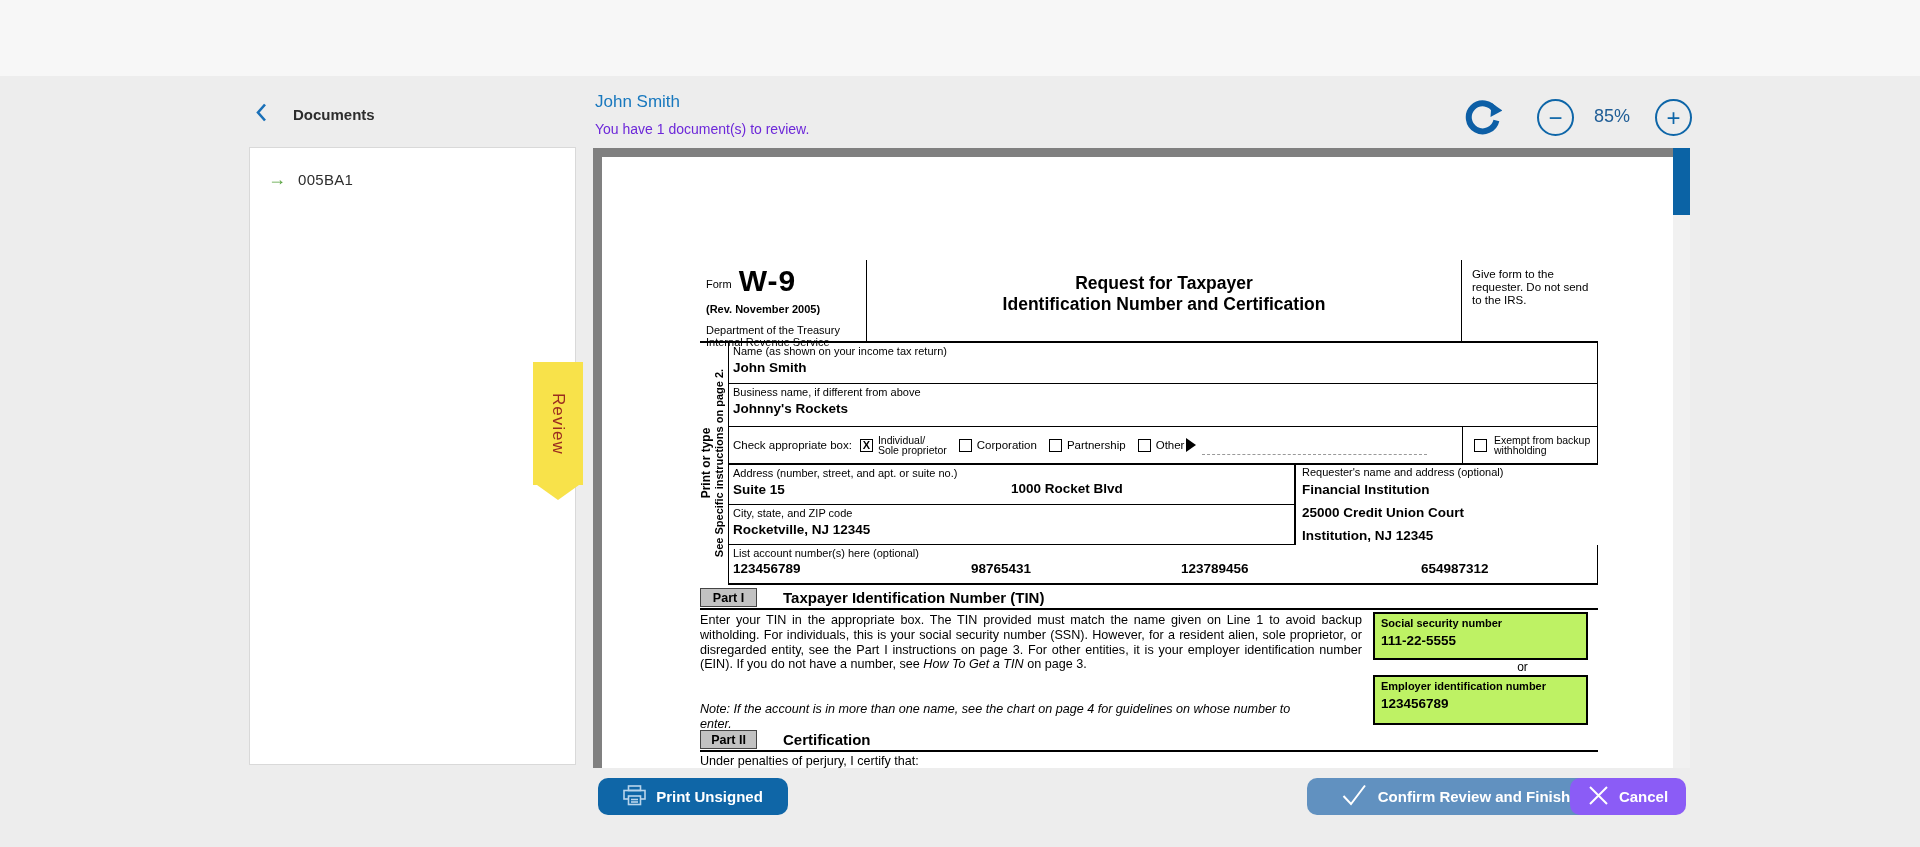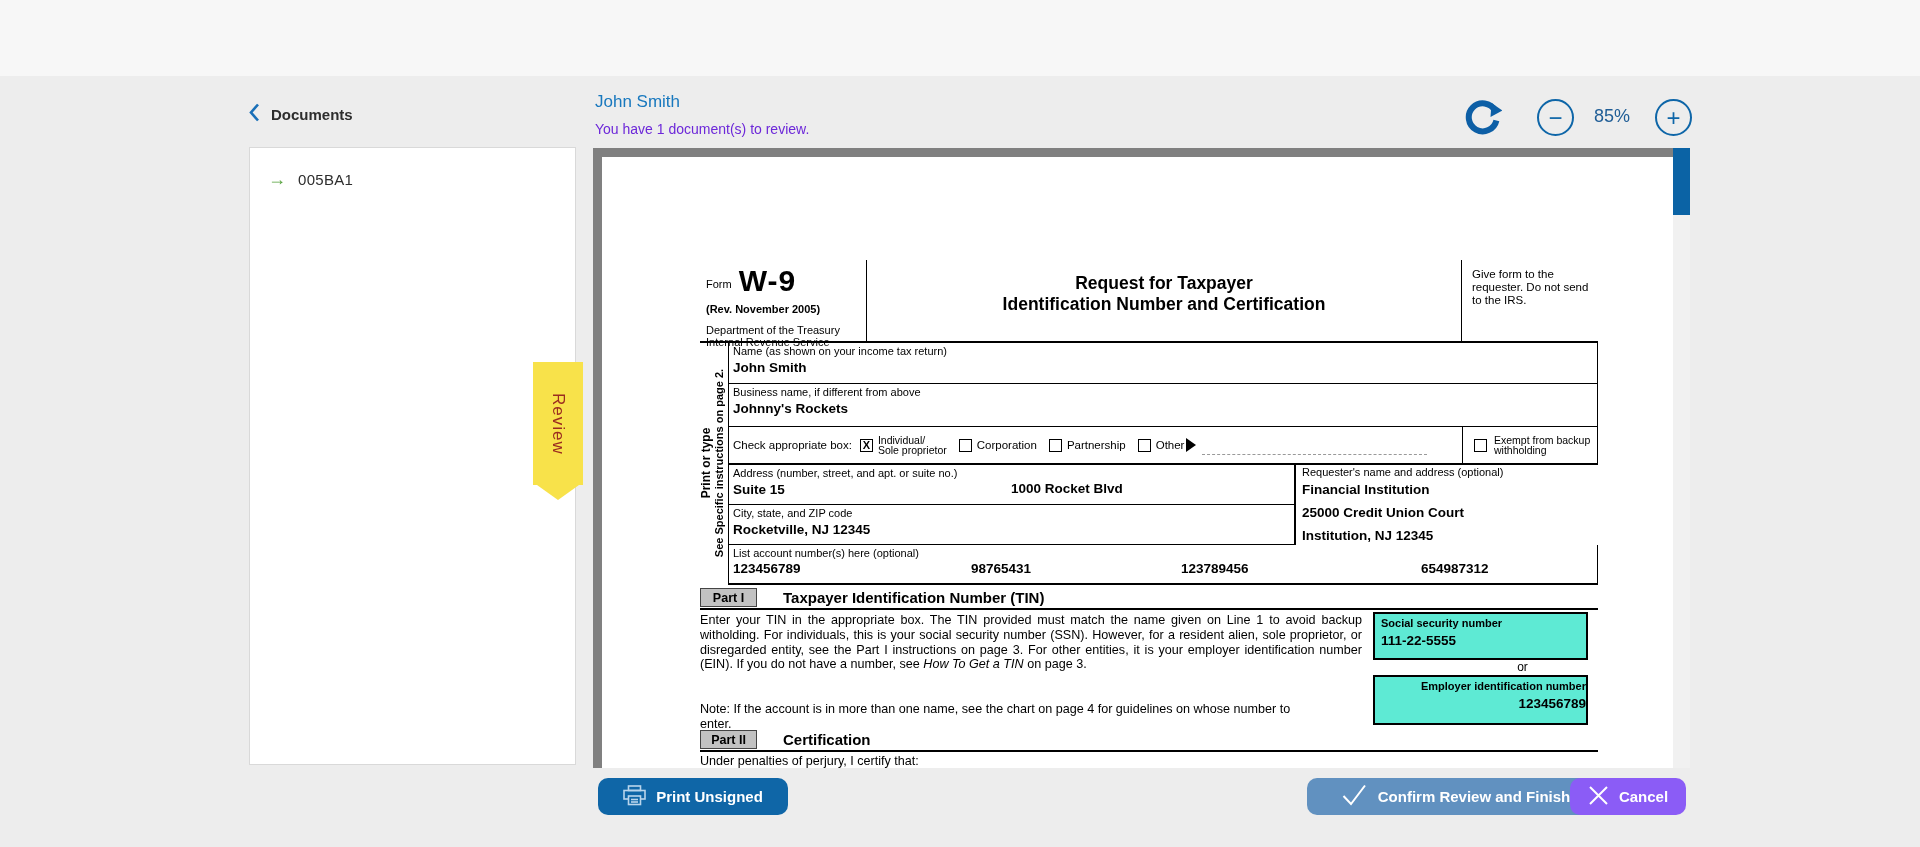--- a/index.html
+++ b/index.html
@@ -1,21 +1,21 @@
 <!DOCTYPE html>
 <html><head>
 <meta charset="utf-8">
 <style>
   html,body{margin:0;padding:0;overflow:hidden;}
   body{font-family:"Liberation Sans", sans-serif;}
   .canvas{position:relative;width:1920px;height:847px;background:#ededed;overflow:hidden;}
   .topband{position:absolute;left:0;top:0;width:1920px;height:76px;background:#f7f7f7;}
 
   
-  .back-header{position:absolute;left:249px;top:103px;display:flex;align-items:center;gap:11px;cursor:pointer;justify-content:space-between;}
+  .back-header{position:absolute;left:256px;top:103px;display:flex;align-items:center;gap:26px;cursor:pointer;justify-content:space-between;}
   .back-header .label{font-size:15px;font-weight:bold;color:#2d2d2d;}
   .user-name{position:absolute;left:595px;top:92px;font-size:17px;color:#1878be;}
   .review-msg{position:absolute;left:595px;top:121px;font-size:14px;color:#6d28d9;}
 
   .refresh-btn{position:absolute;left:1464px;top:98px;width:38px;height:38px;cursor:pointer;}
   .zoom-circle{position:absolute;width:33px;height:33px;border:2px solid #0e66a8;border-radius:50%;
     display:flex;align-items:center;justify-content:center;color:#0e66a8;font-size:24px;font-weight:400;
     background:transparent;cursor:pointer;line-height:1;}
   .zoom-out{left:1537px;top:99px;}
   .zoom-in{left:1655px;top:99px;}
@@ -86,24 +86,24 @@
   .acct-vals .a1{left:4px;} .acct-vals .a2{left:242px;} .acct-vals .a3{left:452px;} .acct-vals .a4{left:692px;}
 
   .part-hdr{position:absolute;left:98px;width:898px;height:23px;border-bottom:2px solid #000;box-sizing:border-box;display:flex;align-items:center;}
   .part-box{width:57px;height:19px;background:#c2c2c2;border:1px solid #444;box-sizing:border-box;font-size:12.5px;font-weight:bold;
     display:flex;align-items:center;justify-content:center;}
   .part-title{font-size:15px;font-weight:bold;margin-left:26px;}
   .p1-hdr{top:430px;}
   .p2-hdr{top:572px;}
 
   .p1-body{position:absolute;left:98px;top:456px;width:662px;font-size:12.6px;line-height:14.8px;text-align:justify;}
-  .p1-note{position:absolute;left:98px;top:545px;width:625px;font-size:12.6px;line-height:14.8px;}
-  .tinbox{position:absolute;left:771px;width:215px;border:2px solid #000;box-sizing:border-box;background:#5eead4;}
+  .p1-note{position:absolute;left:98px;top:545px;width:625px;font-size:12.6px;line-height:14.8px;font-style:italic;}
+  .tinbox{position:absolute;left:771px;width:215px;border:2px solid #000;box-sizing:border-box;background:#bef264;}
   .ssn-box{top:455px;height:48px;}
-  .ein-box{top:518px;height:50px;text-align:right;}
+  .ein-box{top:518px;height:50px;}
   .tinbox .lab{font-size:11px;font-weight:bold;padding:3px 0 0 6px;}
   .tinbox .val{font-size:13.5px;font-weight:bold;padding:4px 0 0 6px;}
   .or-text{position:absolute;left:813px;top:503px;width:215px;text-align:center;font-size:12px;}
   .p2-intro{position:absolute;left:98px;top:597px;font-size:12.6px;}
 
   
   .btn{position:absolute;top:778px;height:37px;display:flex;align-items:center;justify-content:center;gap:10px;
     color:#fff;font-size:15px;font-weight:bold;cursor:pointer;box-sizing:border-box;border-radius:10px;}
   .btn-print{left:598px;width:190px;background:#0f66a7;}
   .btn-confirm{left:1263px;width:296px;background:#6191c0;margin-left:44px;}

